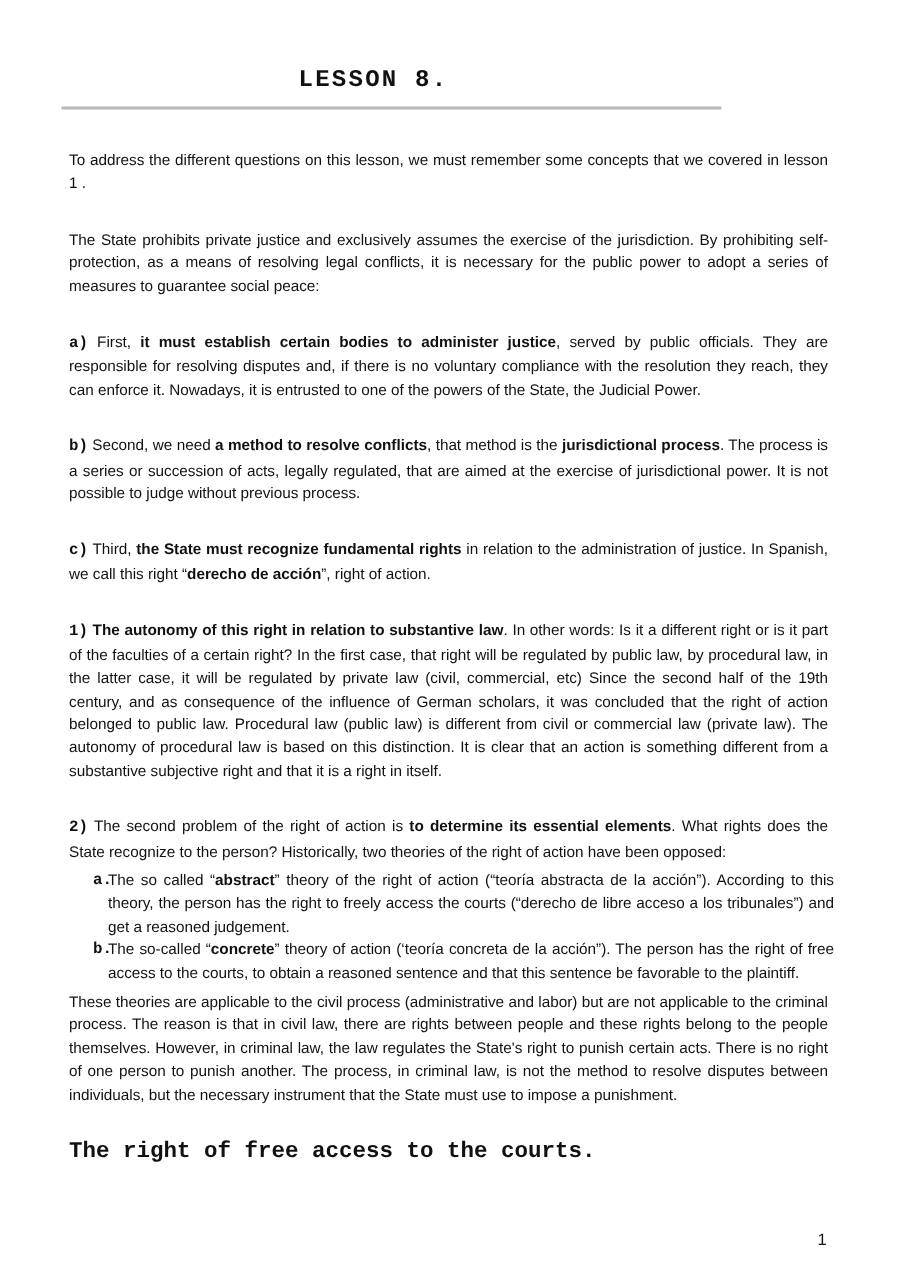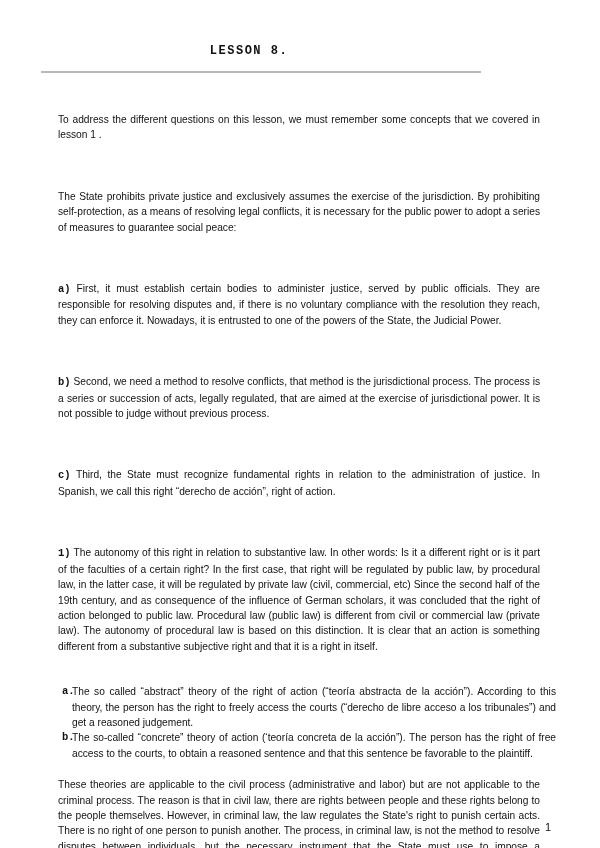--- a/index.html
+++ b/index.html
@@ -1,36 +1,36 @@
 <!DOCTYPE html>
 <html><head>
 <meta charset="utf-8">
 <style>
   html, body { margin: 0; padding: 0; background: #ffffff; }
   body { width: 600px; height: 848px; position: relative; overflow: hidden; color: #111; }
   .page { position: absolute; left: 0; top: 0; width: 600px; height: 848px; background: #fff; }
   .title {
     position: absolute; top: 44px; left: 0; width: 498px; text-align: center;
-    font-family: "Liberation Mono", monospace; font-weight: bold; font-size: 12px; letter-spacing: 1.5px;
+    font-family: "Liberation Mono", monospace; font-weight: bold; font-size: 16px; letter-spacing: 1.5px;
   }
   .rule { position: absolute; top: 71px; left: 41px; width: 440px; height: 2px; background: #b8b8b8; }
   .rule { width: 440px; left: 41px; }
   .body {
     position: absolute; left: 42px; top: 96px; width: 514px;
     font-family: "Liberation Sans", sans-serif; font-size: 10.2px; line-height: 15.4px;
     text-align: justify;
   }
-  .body p { margin: 16px; }
+  .body p { margin: 4px; }
   .gap { height: 14px; }
   .lbl { font-family: "Liberation Mono", monospace; font-weight: bold; font-size: 10.5px; }
-  b { font-weight: normal; }
+  b { font-weight: bold; }
   .list { margin: 0; padding: 0; list-style: none; }
   .list li { position: relative; padding-left: 30px; padding-right: 0; }
   .list li .mk { position: absolute; left: 20px; top: 0; font-family: "Liberation Mono", monospace; font-weight: bold; font-size: 10.5px; }
-  .heading-mono { font-family: "Liberation Mono", monospace; font-weight: bold; font-size: 10px; text-align: left; }
+  .heading-mono { font-family: "Liberation Mono", monospace; font-weight: bold; font-size: 15px; text-align: left; }
   .pagenum { position: absolute; left: 545px; top: 821px; font-family: "Liberation Sans", sans-serif; font-size: 11px; }
 </style>
 </head>
 <body>
 
 <div class="page">
   <div class="title">LESSON 8.</div>
   <div class="rule"></div>
 
   <div class="body">
@@ -44,20 +44,21 @@
 
     <p><span class="lbl">b)</span><span> Second, we need </span><b>a method to resolve conflicts</b><span>, that method is the </span><b>jurisdictional process</b><span>. The process is a series or succession of acts, legally regulated, that are aimed at the exercise of jurisdictional power. It is not possible to judge without previous process.</span></p>
     <div class="gap"></div>
 
     <p><span class="lbl">c)</span><span> Third, </span><b>the State must recognize fundamental rights</b><span> in relation to the administration of justice. In Spanish, we call this right “</span><b>derecho de acción</b><span>”, right of action.</span></p>
     <div class="gap"></div>
 
     <p><span class="lbl">1)</span><b> The autonomy of this right in relation to substantive law</b><span>. In other words: Is it a different right or is it part of the faculties of a certain right? In the first case, that right will be regulated by public law, by procedural law, in the latter case, it will be regulated by private law (civil, commercial, etc) Since the second half of the 19th century, and as consequence of the influence of German scholars, it was concluded that the right of action belonged to public law. Procedural law (public law) is different from civil or commercial law (private law). The autonomy of procedural law is based on this distinction. It is clear that an action is something different from a substantive subjective right and that it is a right in itself.</span></p>
     <div class="gap"></div>
 
+    <p><span class="lbl">2)</span><span> The second problem of the right of action is </span><b>to determine its essential elements</b><span>. What rights does the State recognize to the person? Historically, two theories of the right of action have been opposed:</span></p>
 
     <ul class="list">
       <li><span class="mk">a.</span><span>The so called “</span><b>abstract</b><span>” theory of the right of action (“teoría abstracta de la acción”). According to this theory, the person has the right to freely access the courts (“derecho de libre acceso a los tribunales”) and get a reasoned judgement.</span></li>
       <li><span class="mk">b.</span><span>The so-called “</span><b>concrete</b><span>” theory of action (‘teoría concreta de la acción”). The person has the right of free access to the courts, to obtain a reasoned sentence and that this sentence be favorable to the plaintiff.</span></li>
     </ul>
 
     <p>These theories are applicable to the civil process (administrative and labor) but are not applicable to the criminal process. The reason is that in civil law, there are rights between people and these rights belong to the people themselves. However, in criminal law, the law regulates the State's right to punish certain acts. There is no right of one person to punish another. The process, in criminal law, is not the method to resolve disputes between individuals, but the necessary instrument that the State must use to impose a punishment.</p>
     <div class="gap"></div>
 
     <p class="heading-mono">The right of free access to the courts.</p>

